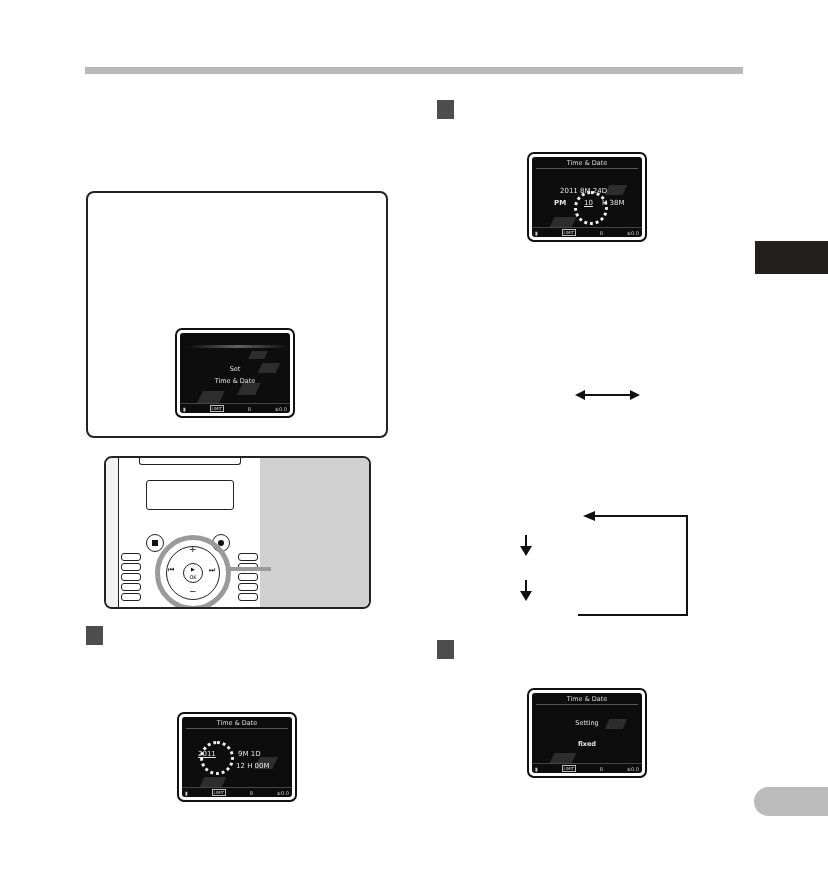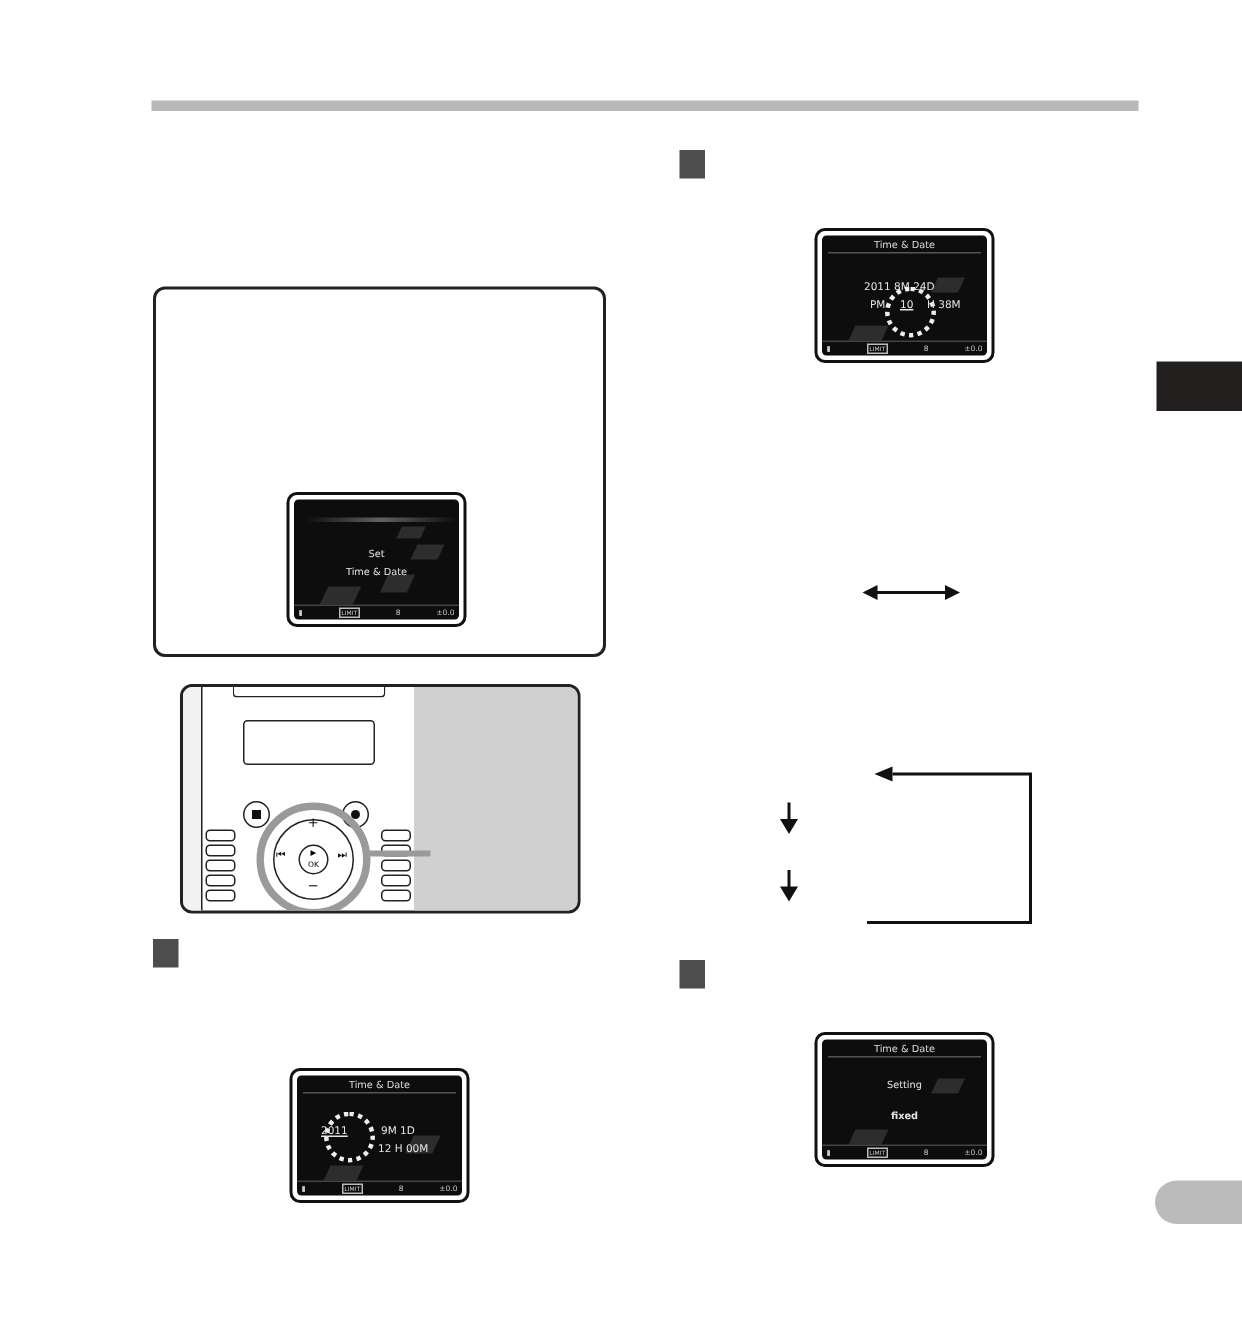--- a/index.html
+++ b/index.html
@@ -1,17 +1,17 @@
 <!DOCTYPE html>
 <html><head>
 <meta charset="utf-8">
 <style>
   html,body{margin:0;padding:0;background:#fff;}
   body{width:828px;height:884px;position:relative;overflow:hidden;font-family:"DejaVu Sans",sans-serif;}
-  .abs{position:absolute;margin-left:16px;}
+  .abs{position:absolute;}
   .topbar{left:85px;top:67px;width:658px;height:7px;background:#b9b9b9;}
   .step{width:17px;height:19px;background:#4d4d4d;}
   .tab-dark{left:755px;top:241px;width:73px;height:33px;background:#231f1f;}
   .tab-gray{left:754px;top:787px;width:74px;height:29px;background:#bbbbbb;border-radius:15px 0 0 15px;}
   .callout{left:86px;top:191px;width:302px;height:247px;border:2px solid #222;border-radius:8px;box-sizing:border-box;}
   .screen{width:120px;height:90px;border:2px solid #111;border-radius:7px;background:#fff;box-sizing:border-box;padding:3px;}
   .lcd{position:relative;width:100%;height:100%;background:#0d0d0d;border-radius:3px;overflow:hidden;}
   .lcd .sweep{position:absolute;left:8px;top:12px;width:100px;height:3px;background:linear-gradient(90deg,#0d0d0d,#777,#0d0d0d);transform:skewX(-30deg);opacity:.8;}
   .lcd .tile{position:absolute;background:#2d2d2d;transform:skewX(-25deg);}
   .lcd .title{position:absolute;top:2px;left:0;right:0;text-align:center;color:#ddd;font-size:6.5px;}
@@ -115,21 +115,21 @@
 </div>
 
 <div class="abs screen" style="left:527px;top:152px;">
   <div class="lcd">
     <div class="title">Time &amp; Date</div>
     <div class="titleline"></div>
     <div class="tile" style="left:75px;top:28px;width:18px;height:10px;"></div>
     <div class="tile" style="left:20px;top:60px;width:22px;height:10px;"></div>
     <div class="val" style="left:28px;top:30px;">2011 8M 24D</div>
     <div class="spark" style="left:42px;top:34px;"></div>
-    <div class="val" style="left:32px;top:42px;">PM</div>
+    <div class="val" style="left:22px;top:42px;font-weight:bold;">PM</div>
     <div class="val" style="left:52px;top:42px;text-decoration:underline;">10</div>
     <div class="val" style="left:70px;top:42px;">H 38M</div>
     <div class="status">
       <span>▮</span>
         <span class="box">LIMIT</span>
         <span>8</span>
         <span>±0.0</span>
     </div>
   </div>
 </div>

